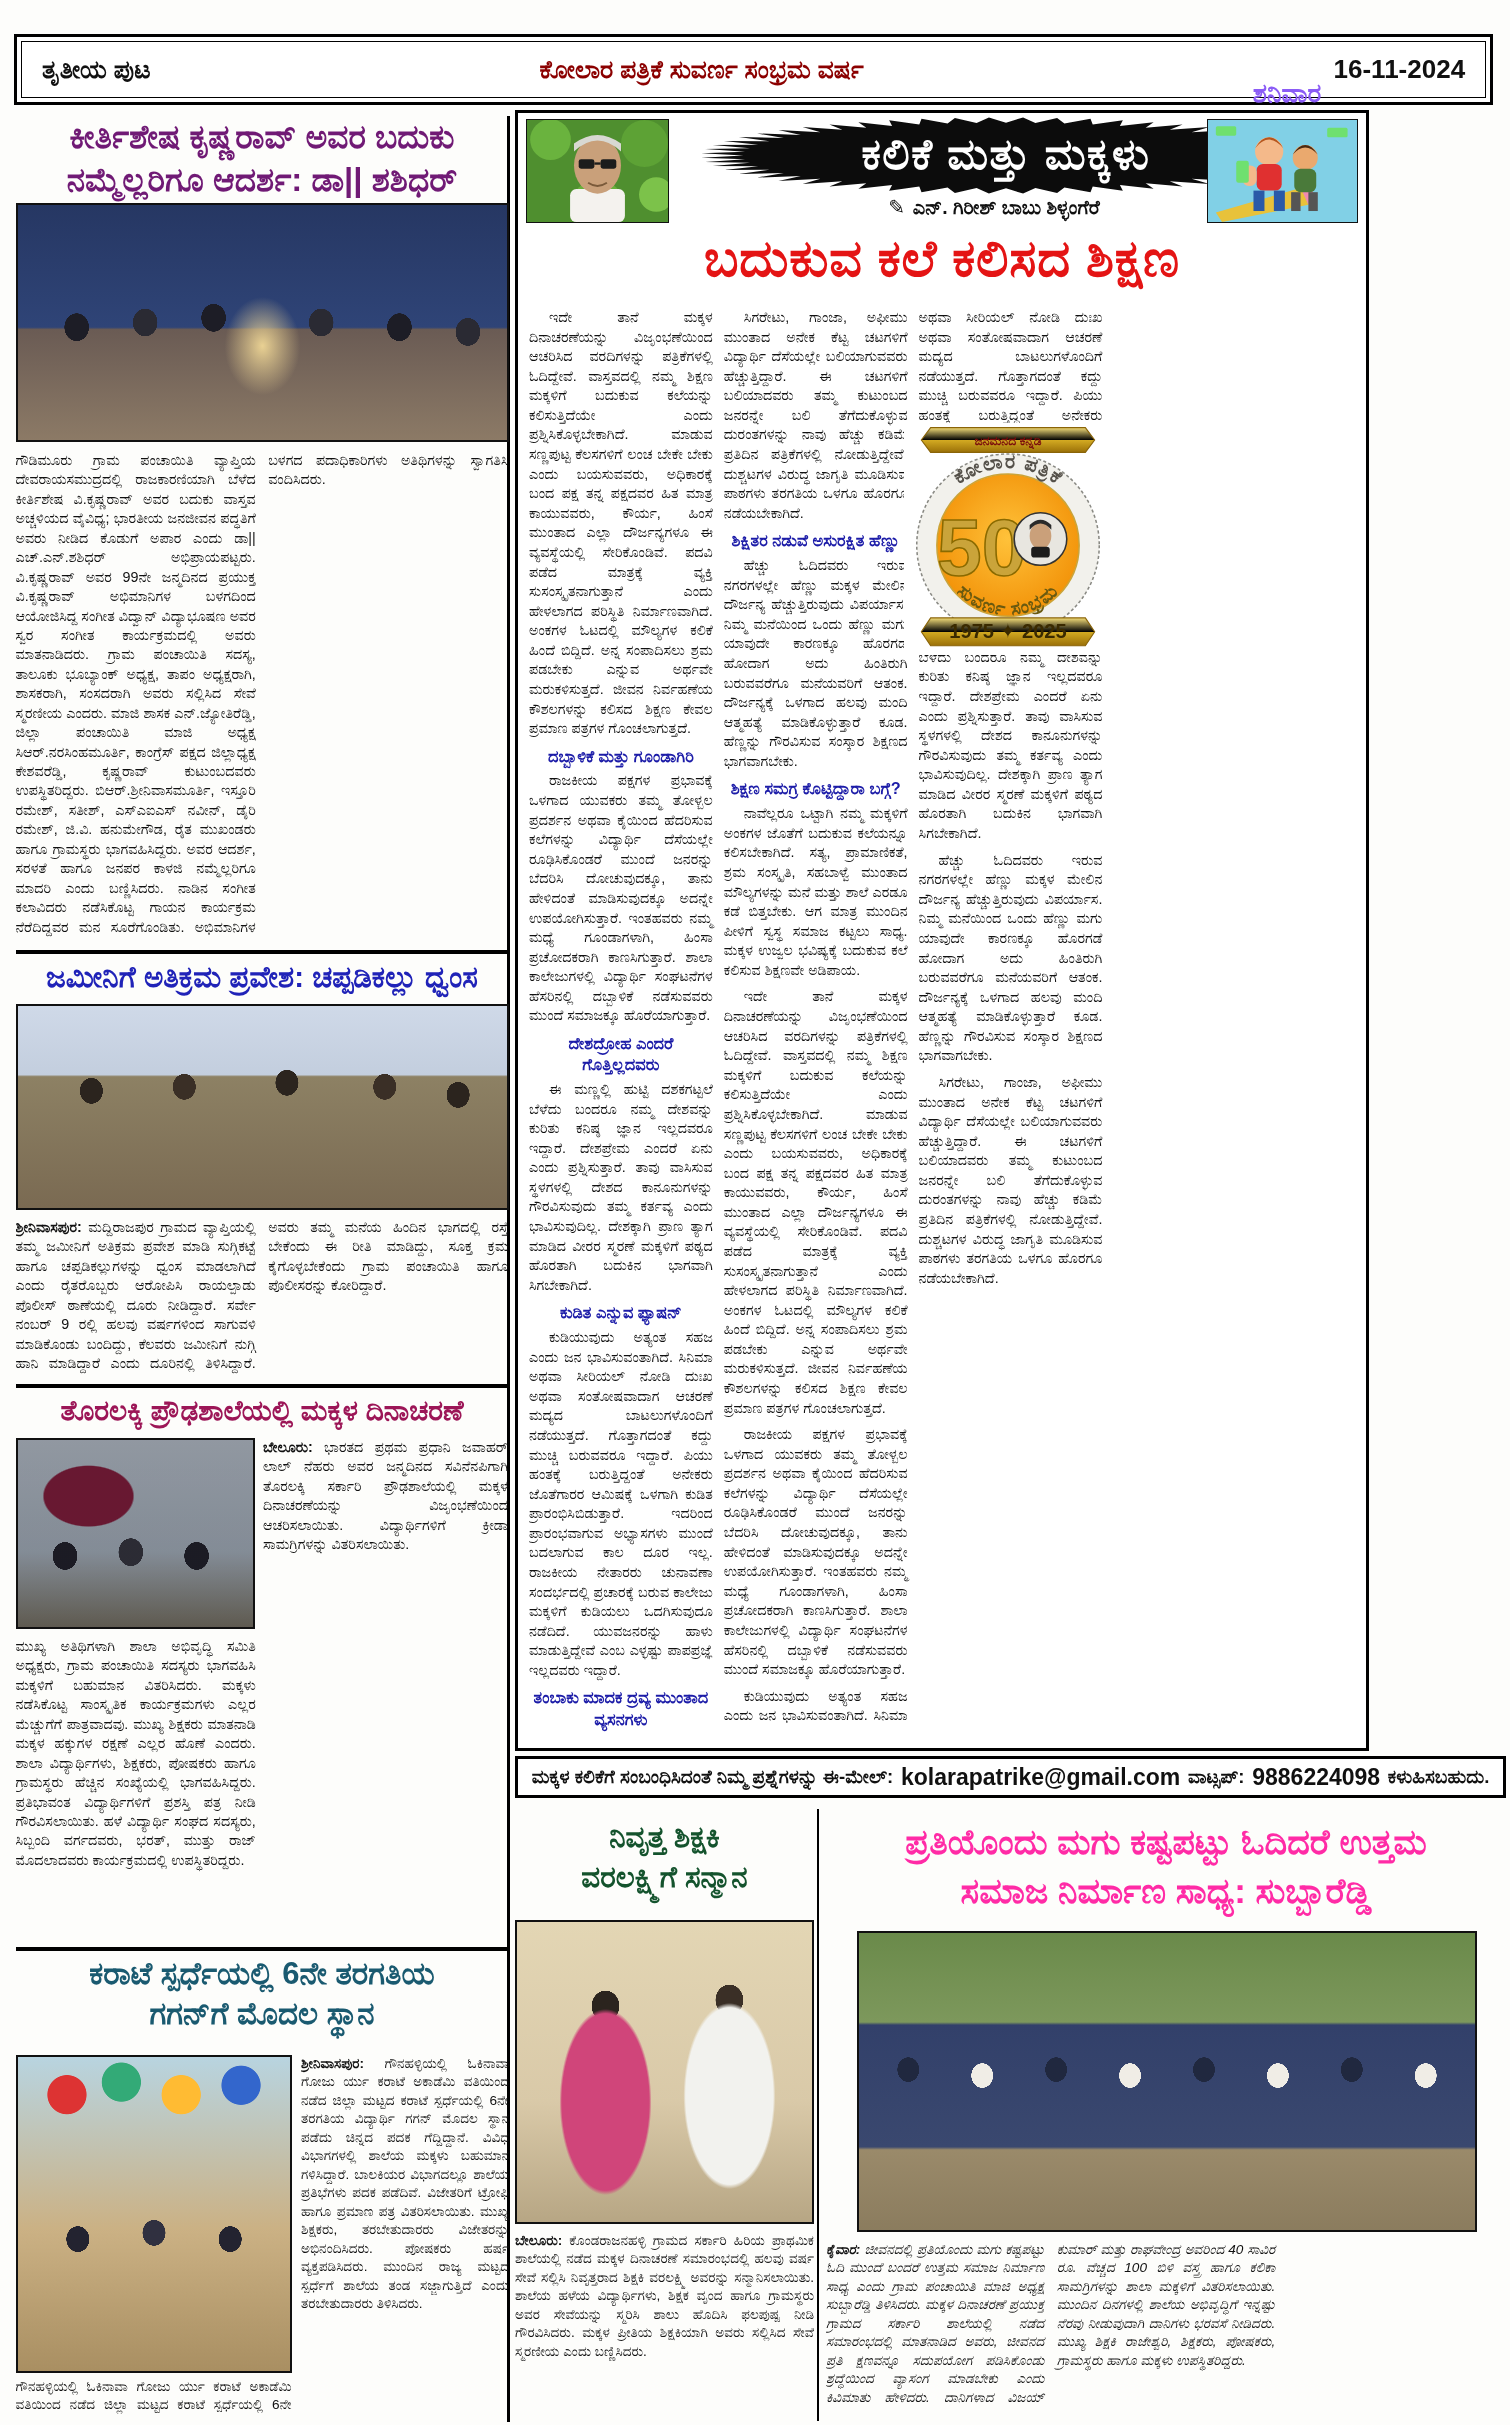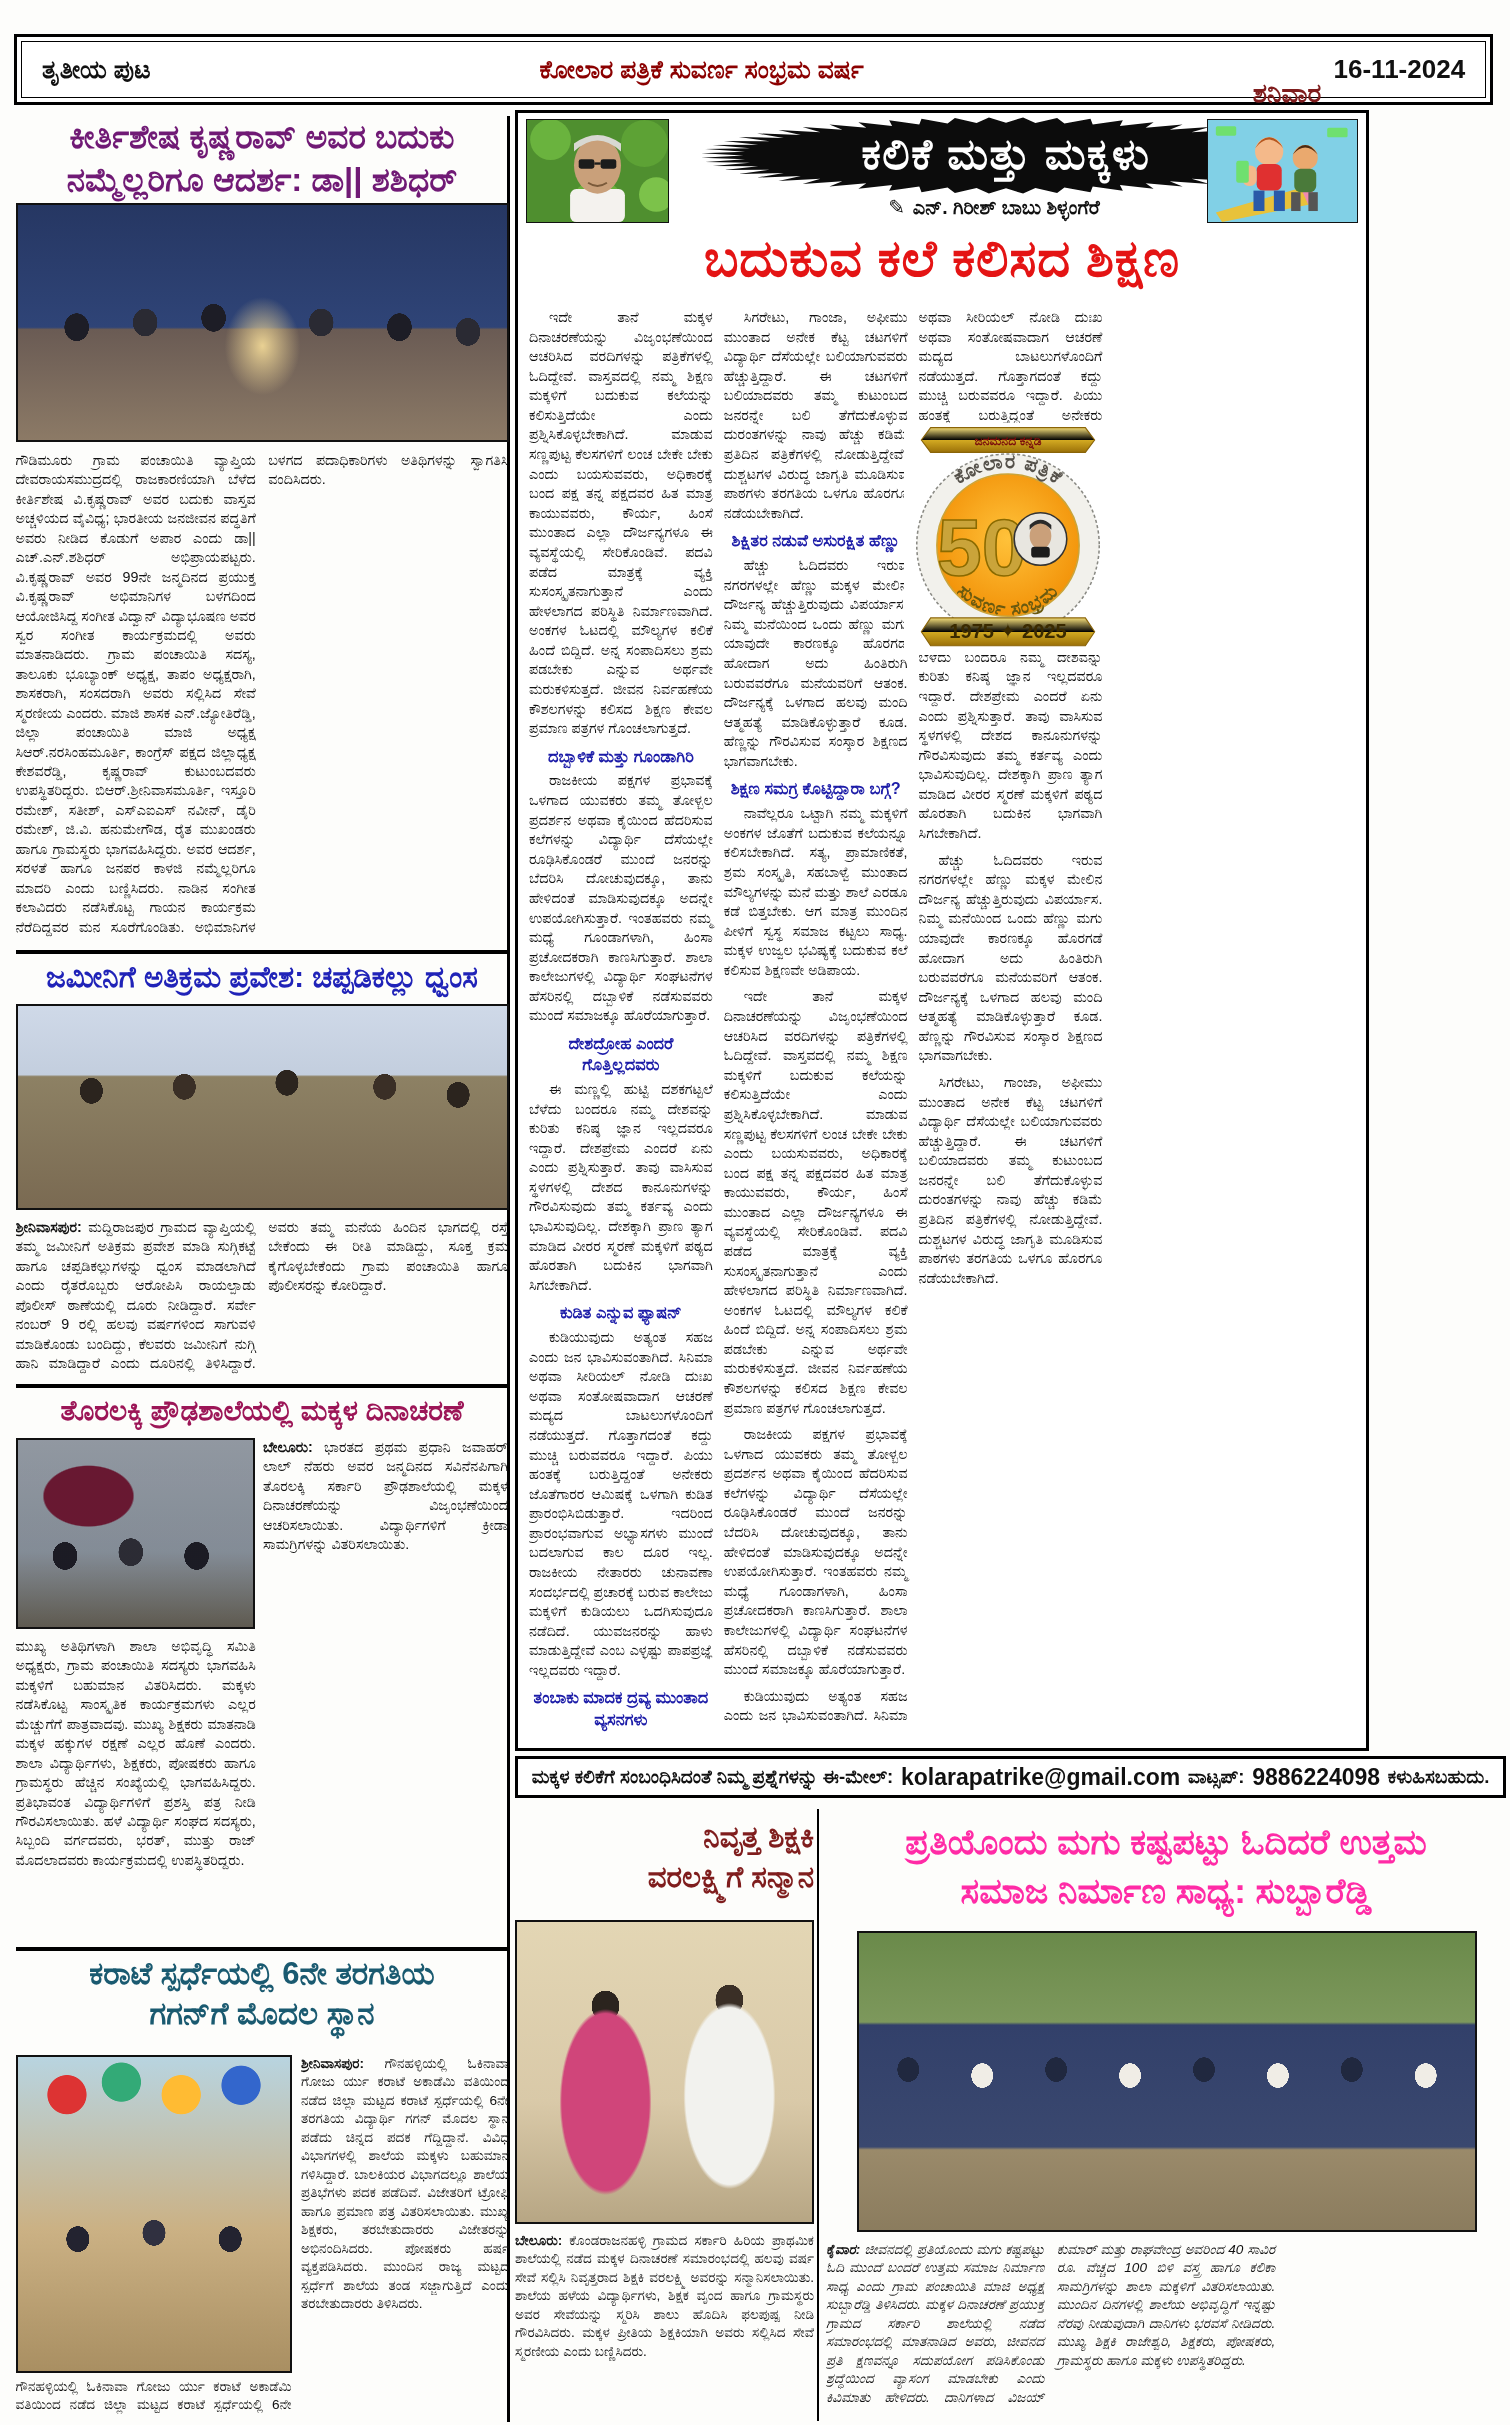--- a/index.html
+++ b/index.html
@@ -8,21 +8,21 @@
     font-family:"Liberation Sans","DejaVu Sans",sans-serif;color:#111;
   }
   .abs{position:absolute;}
   
   .topbar{left:14px;top:34px;width:1479px;height:71px;border:3.9px solid #000;background:#fff;box-sizing:border-box;}
   .topbar-inner{position:absolute;left:3.9px;top:3.9px;right:3.9px;bottom:3.9px;border:1.5px solid #000;
     display:flex;align-items:center;justify-content:space-between;padding:16px 20px;box-sizing:border-box;}
   .topbar-left{font-weight:bold;font-size:25px;}
   .topbar-center{font-weight:bold;font-size:25px;color:#8b0000;}
   .topbar-right{font-weight:bold;font-size:26px;display:flex;gap:12.4px;align-items:center;}
-  .topbar-right .day{color:#7f1d1d;margin-top:47px;}
+  .topbar-right .day{color:#8b5cf6;margin-top:47px;}
   
   .vrule{background:#000;width:3.1px;}
   .hrule{background:#000;height:3.9px;}
   
   .lcol{left:15.5px;width:493px;}
   .hl{box-sizing:border-box;text-align:center;font-weight:bold;line-height:1.3;}
   .hl1{top:116px;font-size:33px;color:#701a75;}
   .hl2{top:958px;font-size:29.4px;color:#2023b8;}
   .hl3{top:1393px;font-size:28px;color:#9c1657;}
   .hl4{top:1954px;font-size:31px;color:#1a5a70;}
@@ -98,21 +98,21 @@
     font-size:14.3px;line-height:1.37;text-align:justify;overflow:hidden;}
   .mcol p{margin:0 0 7px;text-indent:20px;}
   .mcol h4.sub{color:#1c1ca8;text-align:center;font-size:16.3px;margin:6.2px 0 4.6px;line-height:1.3;text-indent:0;}
   
   .logo50{position:absolute;left:386px;top:310px;width:208px;height:232px;background:#fff;z-index:5;}
   
   .contact{left:515px;top:1756px;width:991px;height:42px;border:3.1px solid #000;background:#fff;
     display:flex;align-items:center;justify-content:center;gap:7.7px;font-weight:bold;font-size:18.6px;box-sizing:border-box;}
   .contact .email{font-size:23px;font-weight:900;}
   
-  .bm-hl{left:515px;top:1817px;width:299px;text-align:right;font-weight:bold;font-size:29.4px;line-height:1.35;color:#7f1d1d;}
+  .bm-hl{left:515px;top:1817px;width:299px;text-align:center;font-weight:bold;font-size:29.4px;line-height:1.35;color:#14532d;}
   .br-hl{left:826px;top:1817px;width:680px;text-align:center;font-weight:bold;font-size:35px;line-height:1.4;color:#ff2ba6;}
   .small{font-size:13.6px;}
 </style>
 </head>
 <body>
 
 <div class="abs topbar">
   <div class="topbar-inner">
     <span class="topbar-left">ತೃತೀಯ ಪುಟ</span>
     <span class="topbar-center">ಕೋಲಾರ ಪತ್ರಿಕೆ ಸುವರ್ಣ ಸಂಭ್ರಮ ವರ್ಷ</span>

